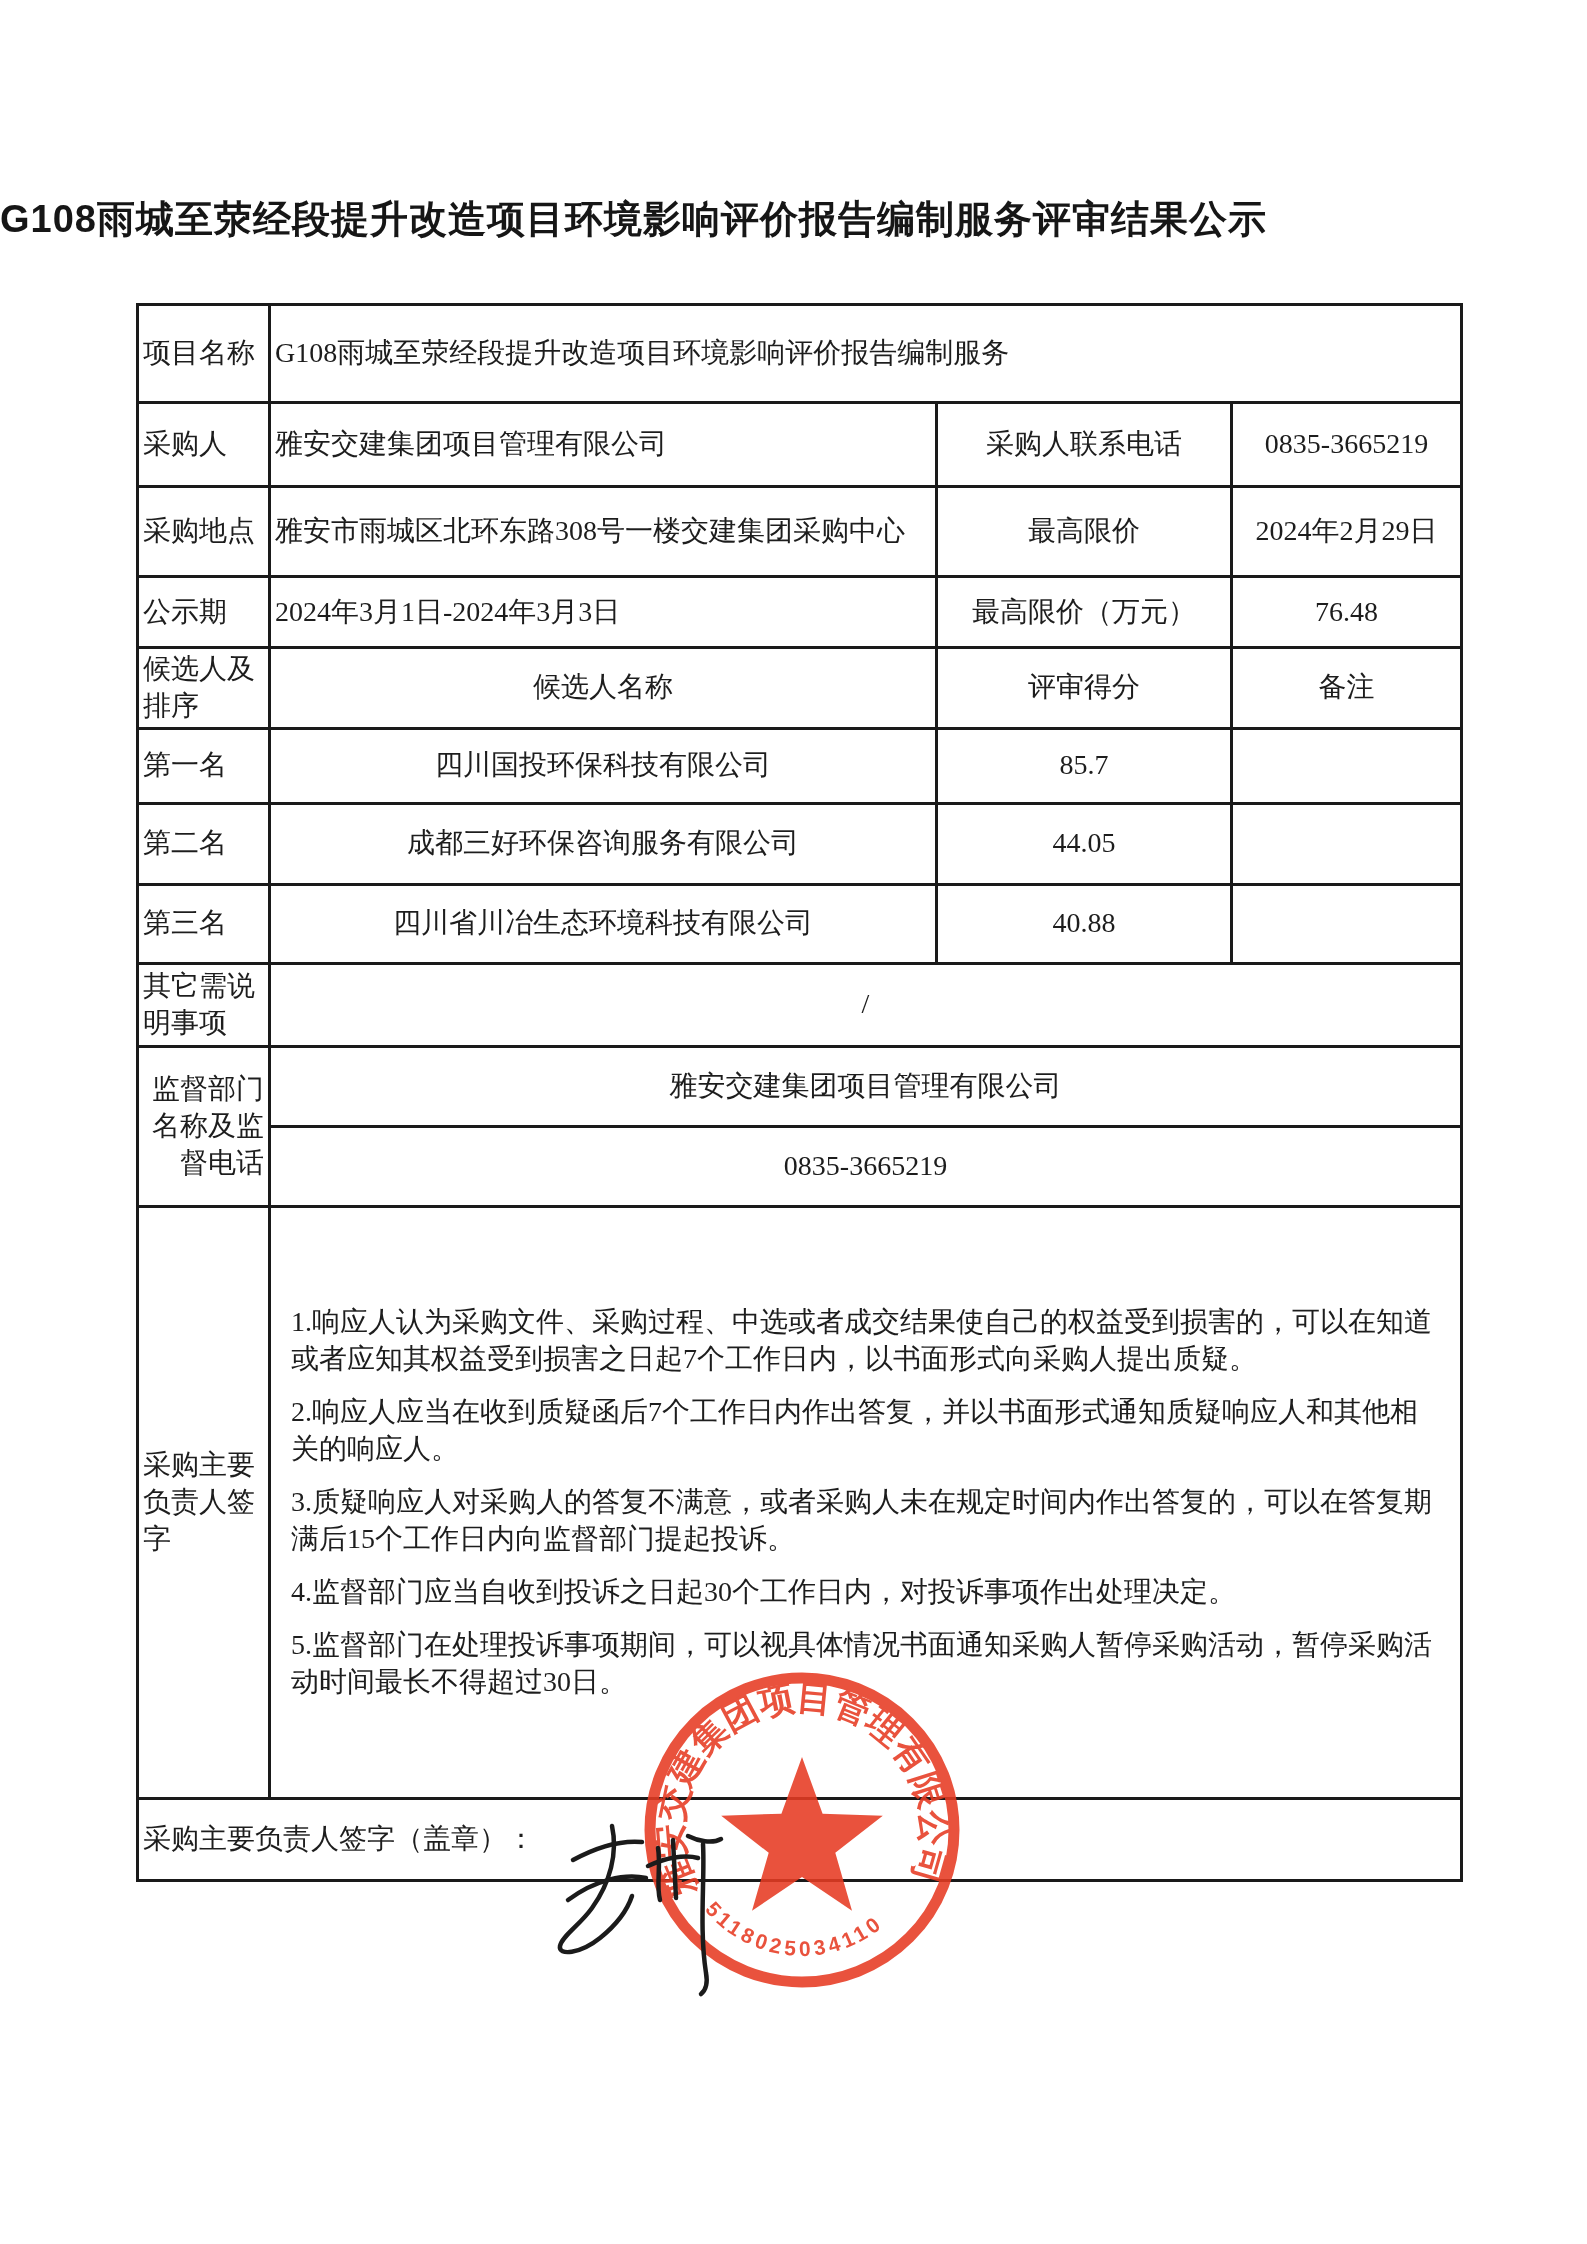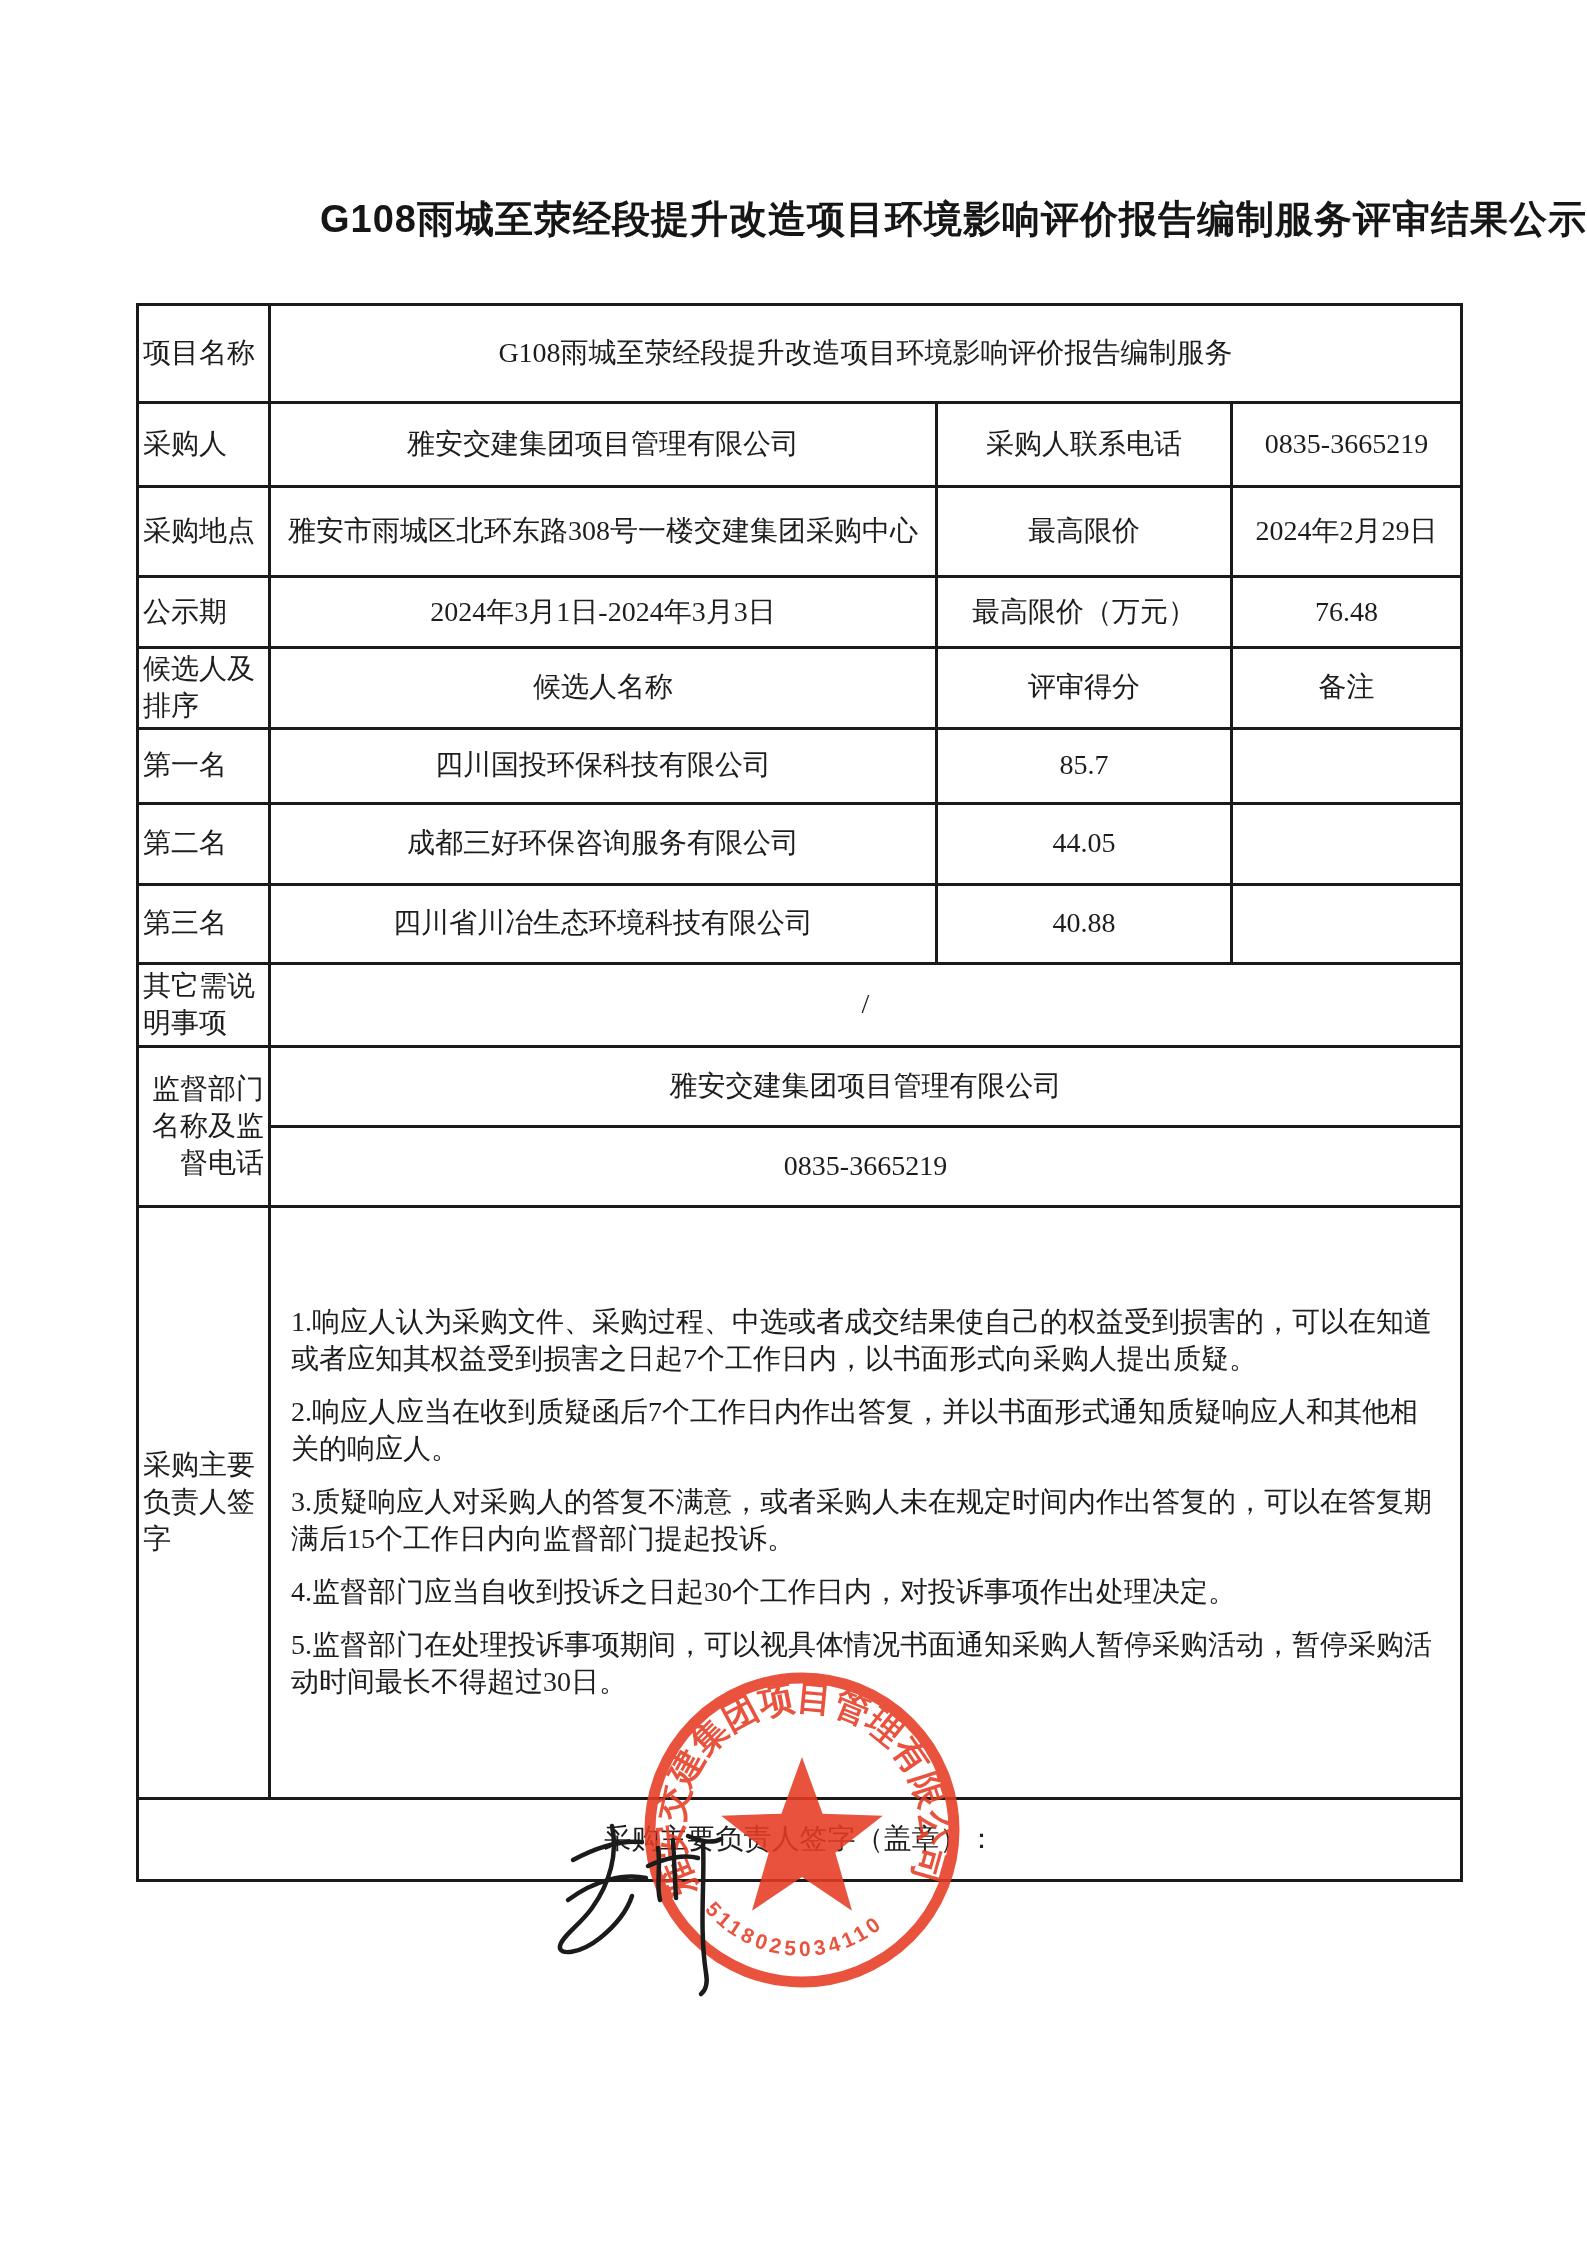--- a/index.html
+++ b/index.html
@@ -8,21 +8,21 @@
     width:1587px;height:2244px;
     background:#ffffff;
     overflow:hidden;
     font-family:"Liberation Serif", serif;
     color:#1d1d1d;
   }
   .doc-title{
     position:absolute;
     left:0;top:194px;width:1587px;
     margin:0;
-    text-align:right;
+    text-align:left;
     font-family:"Liberation Sans", sans-serif;
     font-weight:bold;
     font-size:38px;
     letter-spacing:1px;
     color:#161616;
   }
   table.results{
     position:absolute;
     left:136px;top:303px;
     width:1324px;
@@ -33,21 +33,21 @@
     border:3px solid #1a1a1a;
     font-size:28px;
     line-height:1.32;
     vertical-align:middle;
     padding:2px 4px;
     word-break:break-all;
     overflow:hidden;
   }
   td.lbl{text-align:left;padding-left:6px;margin-left:16px;}
   td.lbl-ctr{text-align:right;padding-left:4px;}
-  td.lft{text-align:center;padding-left:10px;}
+  td.lft{text-align:left;padding-left:10px;}
   td.ctr{text-align:center;}
   td.complaint-cell{padding:6px 14px;}
   .complaint-item{margin:16px;text-align:left;}
   
   .seal-svg{position:absolute;left:602px;top:1630px;width:420px;height:420px;opacity:0.88;}
   
   .sig-svg{position:absolute;left:540px;top:1778px;width:200px;height:230px;}
 </style>
 </head>
 <body>

